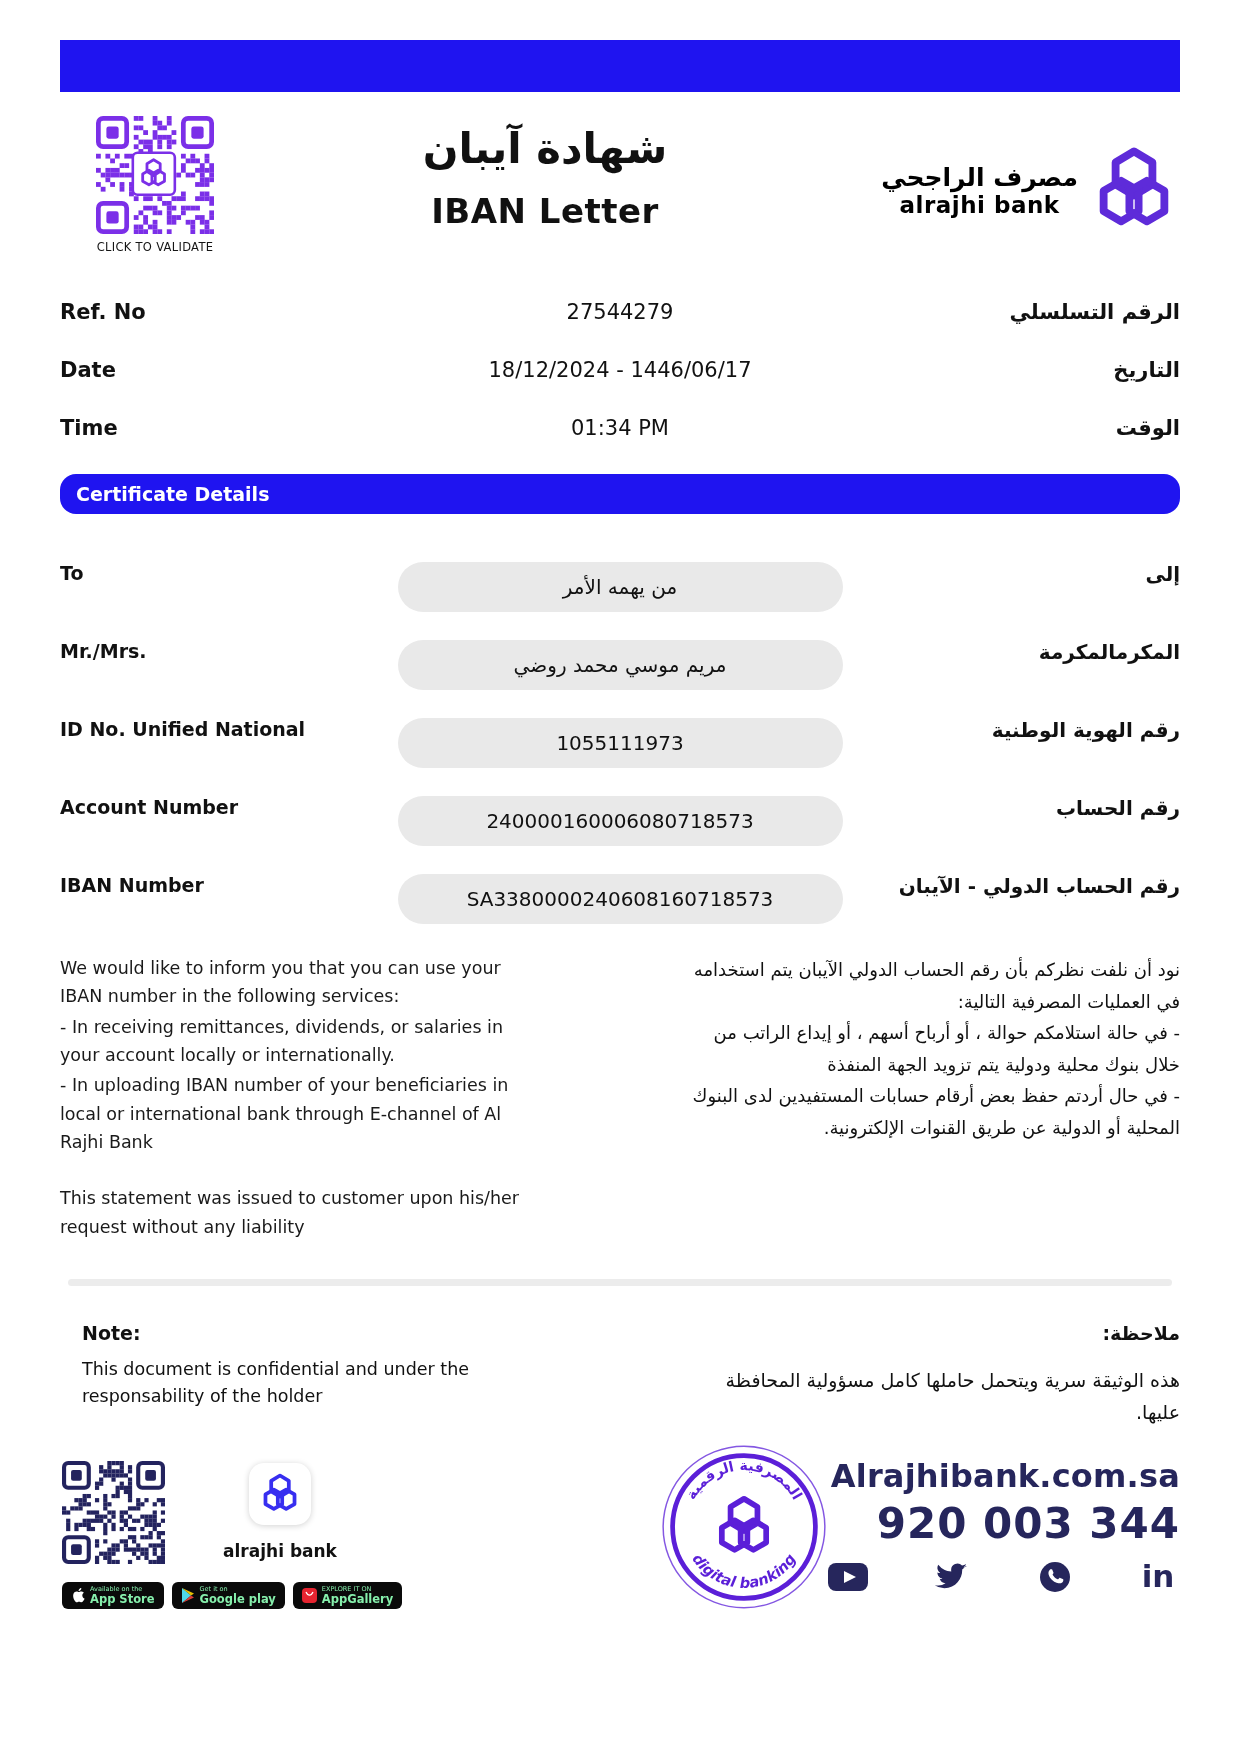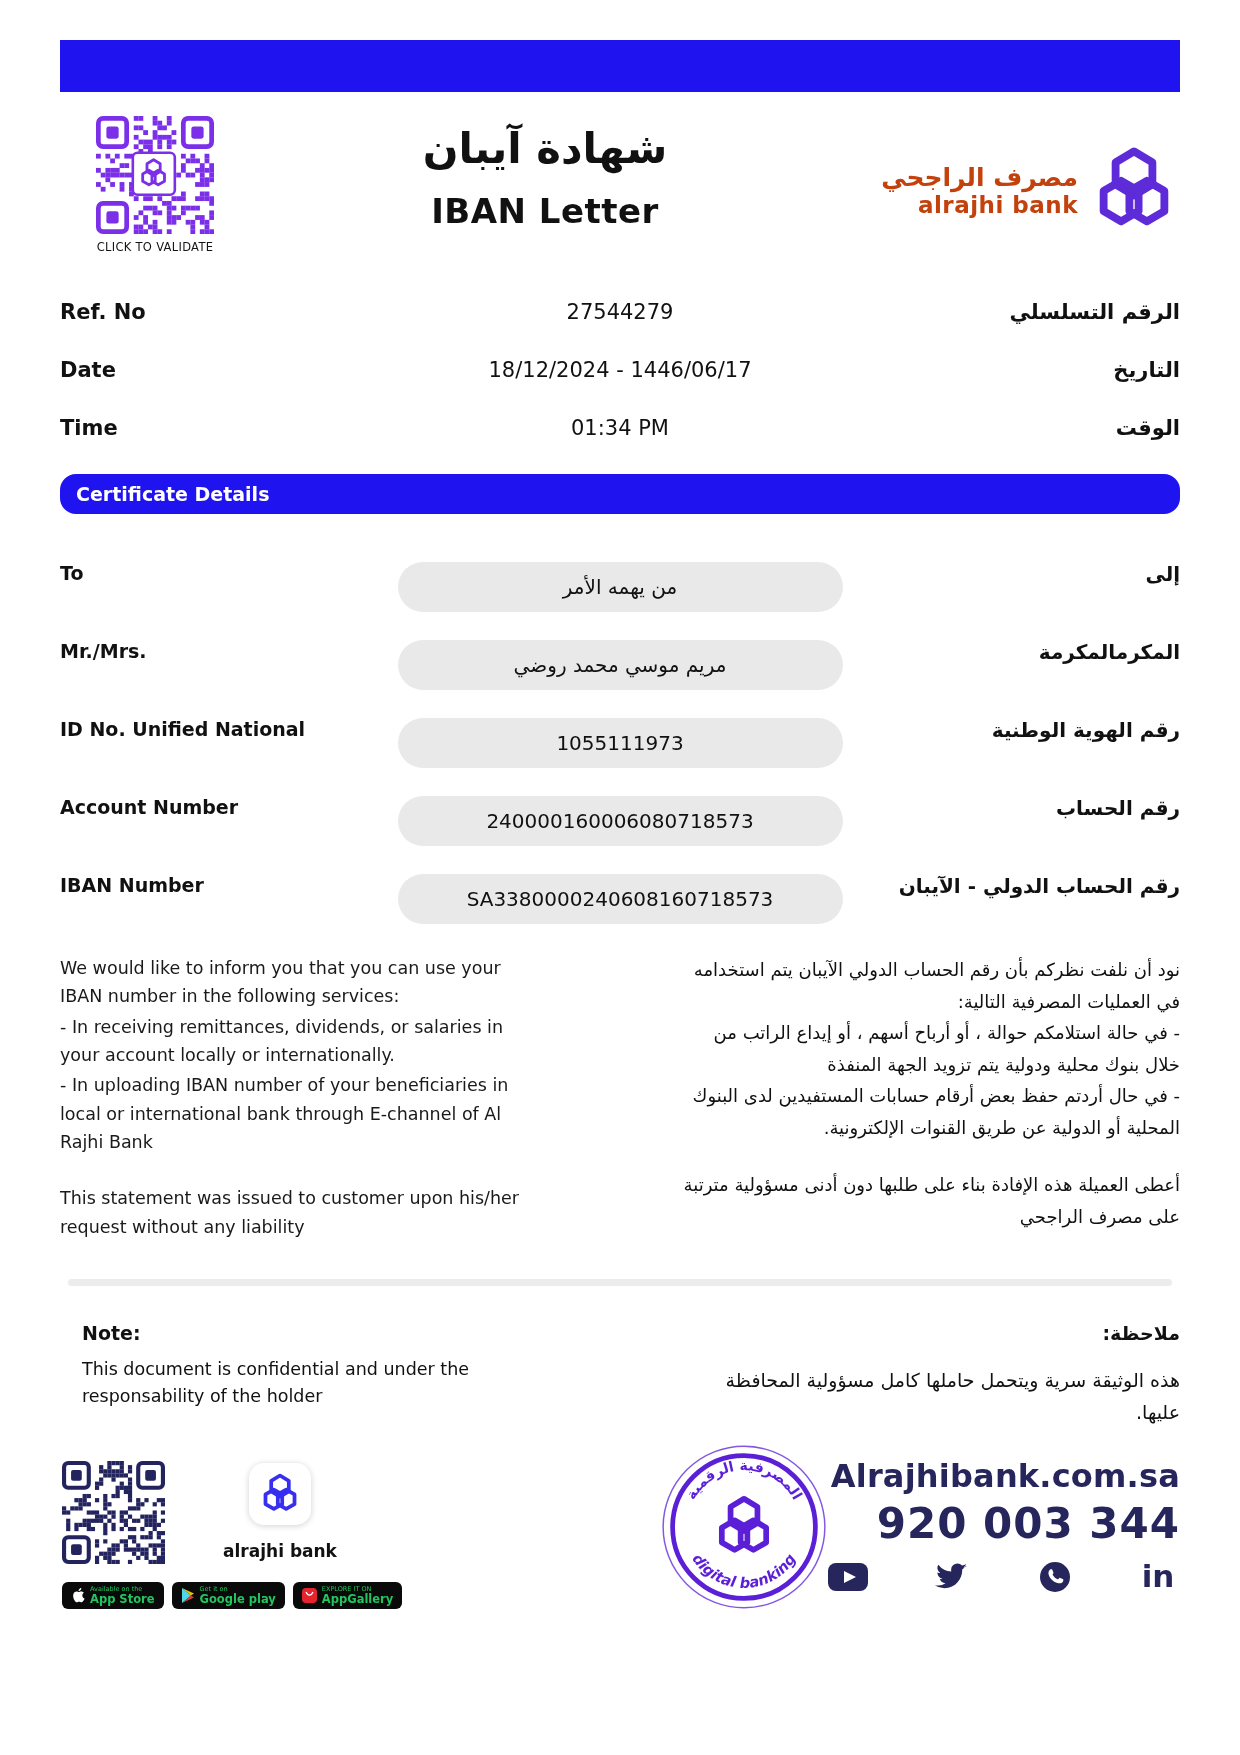--- a/index.html
+++ b/index.html
@@ -12,21 +12,21 @@
 
   
   .header { display:flex; justify-content:space-between; align-items:flex-start; margin-top:24px; height:150px; }
   .qr-block { width:180px; text-align:center; padding-left:10px; }
   .qr-box { width:118px; height:118px; margin:0 auto; cursor:pointer; }
   .qr-caption { font-size:11.5px; letter-spacing:.3px; color:#151515; margin-top:6px; }
   .title-block { text-align:center; flex:1; padding-top:8px; }
   .title-ar { font-size:42px; font-weight:bold; direction:rtl; }
   .title-en { font-size:34px; font-weight:bold; margin-top:18px; letter-spacing:.5px; }
   .brand { display:flex; align-items:center; gap:10px; padding-top:28px; width:330px; justify-content:flex-end; }
-  .brand-text { text-align:right; color:#c2410c; }
+  .brand-text { text-align:center; color:#000000; }
   .brand-ar { font-size:25px; font-weight:bold; direction:rtl; }
   .brand-en { font-size:23px; font-weight:bold; letter-spacing:.5px; }
   .brand-emblem { width:92px; height:92px; color:#5e2bd9; }
 
   
   .meta { margin-top:34px; }
   .meta-row { display:flex; align-items:center; margin-bottom:34px; }
   .meta-en { width:300px; font-size:21px; font-weight:bold; }
   .meta-val { flex:1; text-align:center; font-size:21px; }
   .meta-ar { width:300px; text-align:right; font-size:21px; font-weight:bold; direction:rtl; }
@@ -63,21 +63,21 @@
   .note-text-ar { font-size:19px; line-height:1.7; }
 
   
   .footer { position:relative; margin-top:28px; height:220px; }
   .fqr { position:absolute; left:2px; top:4px; width:103px; height:103px; }
   .app-chip { position:absolute; left:160px; top:6px; width:120px; text-align:center; }
   .app-icon { width:62px; height:62px; margin:0 auto; background:#fff; border-radius:15px; box-shadow:0 1px 6px rgba(0,0,0,.18); display:flex; align-items:center; justify-content:center; color:#372ef0; }
   .app-icon svg { width:44px; height:44px; }
   .app-name { margin-top:16px; font-size:17px; font-weight:bold; color:#111; }
   .badges { position:absolute; left:2px; top:125px; display:flex; gap:8px; }
-  .badge { height:27px; background:#0a0a0a; border-radius:6px; color:#22c55e; display:flex; align-items:center; gap:5px; padding:0 9px; cursor:pointer; }
+  .badge { height:27px; background:#0a0a0a; border-radius:6px; color:#86efac; display:flex; align-items:center; gap:5px; padding:0 9px; cursor:pointer; }
   .badge .bt { display:flex; flex-direction:column; line-height:1.05; }
   .badge .top { font-size:6.5px; }
   .badge .bottom { font-size:11.5px; font-weight:bold; }
   .seal { position:absolute; left:600px; top:-14px; width:168px; height:168px; color:#5b1fd8; }
   .contact { position:absolute; right:0; top:0; width:360px; text-align:right; color:#26265c; }
   .site { font-size:32px; font-weight:bold; letter-spacing:.2px; }
   .phone { font-size:42px; font-weight:bold; margin-top:4px; letter-spacing:1px; }
   .socials { display:flex; justify-content:space-between; margin-top:12px; padding-left:6px; align-items:center; }
   .soc { width:44px; height:34px; display:flex; align-items:center; justify-content:center; color:#26265c; cursor:pointer; }
   .soc svg { display:block; }
@@ -335,21 +335,20 @@
       <p>- In receiving remittances, dividends, or salaries in your account locally or internationally.</p>
       <p>- In uploading IBAN number of your beneficiaries in local or international bank through E-channel of Al Rajhi Bank</p>
       <div class="spacer"></div>
       <p>This statement was issued to customer upon his/her request without any liability</p>
     </div>
     <div class="info-ar">
       <p>نود أن نلفت نظركم بأن رقم الحساب الدولي الآيبان يتم استخدامه في العمليات المصرفية التالية:</p>
       <p>- في حالة استلامكم حوالة ، أو أرباح أسهم ، أو إيداع الراتب من خلال بنوك محلية ودولية يتم تزويد الجهة المنفذة</p>
       <p>- في حال أردتم حفظ بعض أرقام حسابات المستفيدين لدى البنوك المحلية أو الدولية عن طريق القنوات الإلكترونية.</p>
       <div class="spacer"></div>
-      <p>أعطى العميلة هذه الإفادة بناء على طلبها دون أدنى مسؤولية مترتبة على مصرف الراجحي</p>
     </div>
   </div>
 
   <div class="divider"></div>
 
   <div class="note">
     <div class="note-left">
       <div class="note-label">Note:</div>
       <div class="note-text">This document is confidential and under the responsability of the holder</div>
     </div>

